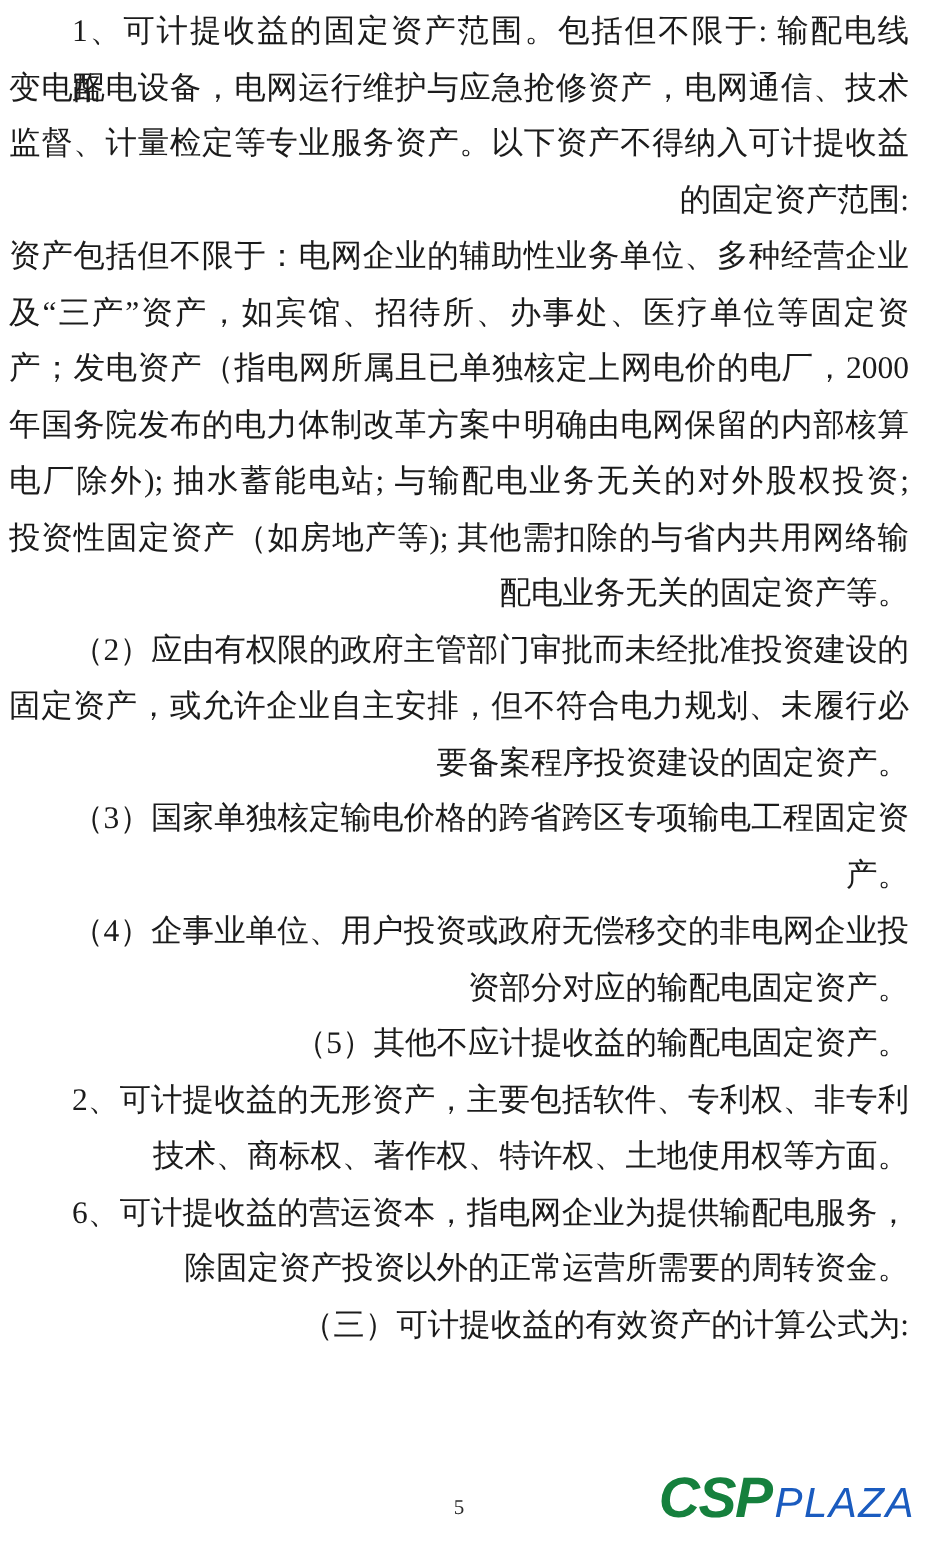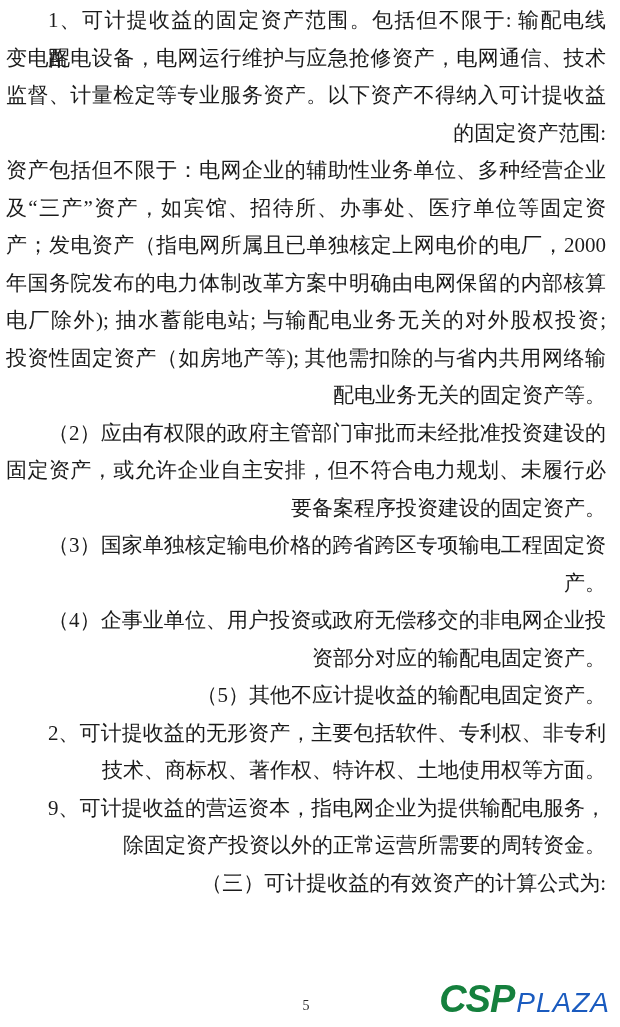--- a/index.html
+++ b/index.html
@@ -92,21 +92,21 @@
       <div class="line indent justify">（2）应由有权限的政府主管部门审批而未经批准投资建设的</div>
       <div class="line justify">固定资产，或允许企业自主安排，但不符合电力规划、未履行必</div>
       <div class="line">要备案程序投资建设的固定资产。</div>
       <div class="line indent justify">（3）国家单独核定输电价格的跨省跨区专项输电工程固定资</div>
       <div class="line">产。</div>
       <div class="line indent justify">（4）企事业单位、用户投资或政府无偿移交的非电网企业投</div>
       <div class="line">资部分对应的输配电固定资产。</div>
       <div class="line indent">（5）其他不应计提收益的输配电固定资产。</div>
       <div class="line indent justify">2、可计提收益的无形资产，主要包括软件、专利权、非专利</div>
       <div class="line">技术、商标权、著作权、特许权、土地使用权等方面。</div>
-      <div class="line indent justify">9、可计提收益的营运资本，指电网企业为提供输配电服务，</div>
+      <div class="line indent justify">6、可计提收益的营运资本，指电网企业为提供输配电服务，</div>
       <div class="line">除固定资产投资以外的正常运营所需要的周转资金。</div>
       <div class="line indent">（三）可计提收益的有效资产的计算公式为:</div>
     </div>
   <div class="footer-pagenum">5</div>
   <div class="logo">
     <span class="logo-csp" style="color: #15803d;">CSP</span><span class="logo-plaza" style="color: rgb(26, 91, 191);">PLAZA</span>
   </div>
 </div>
 
 </body></html>

